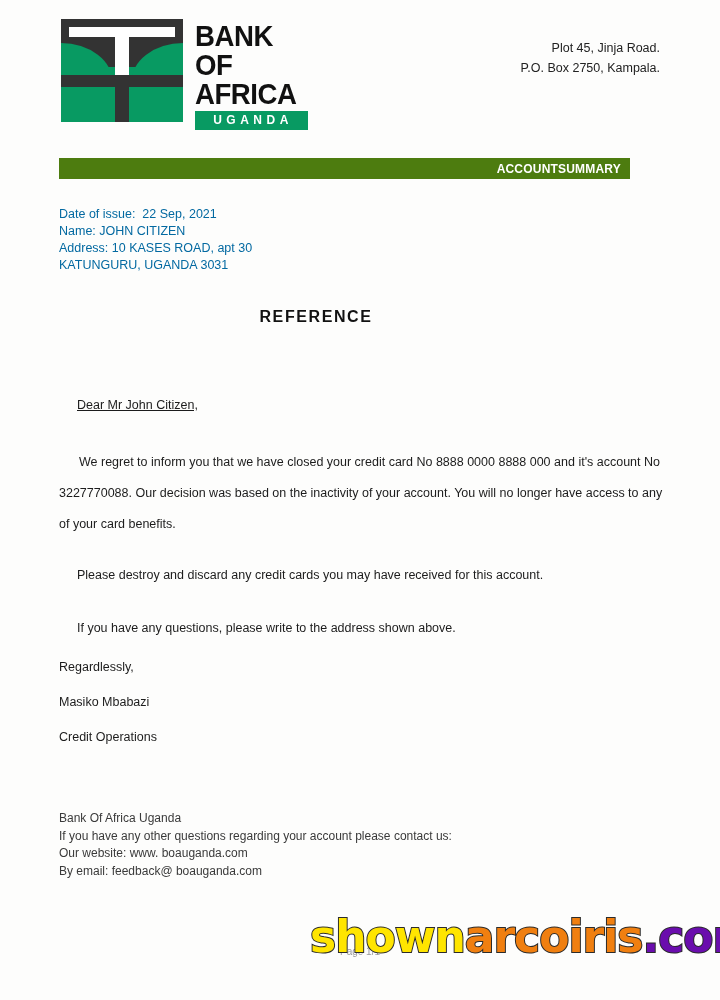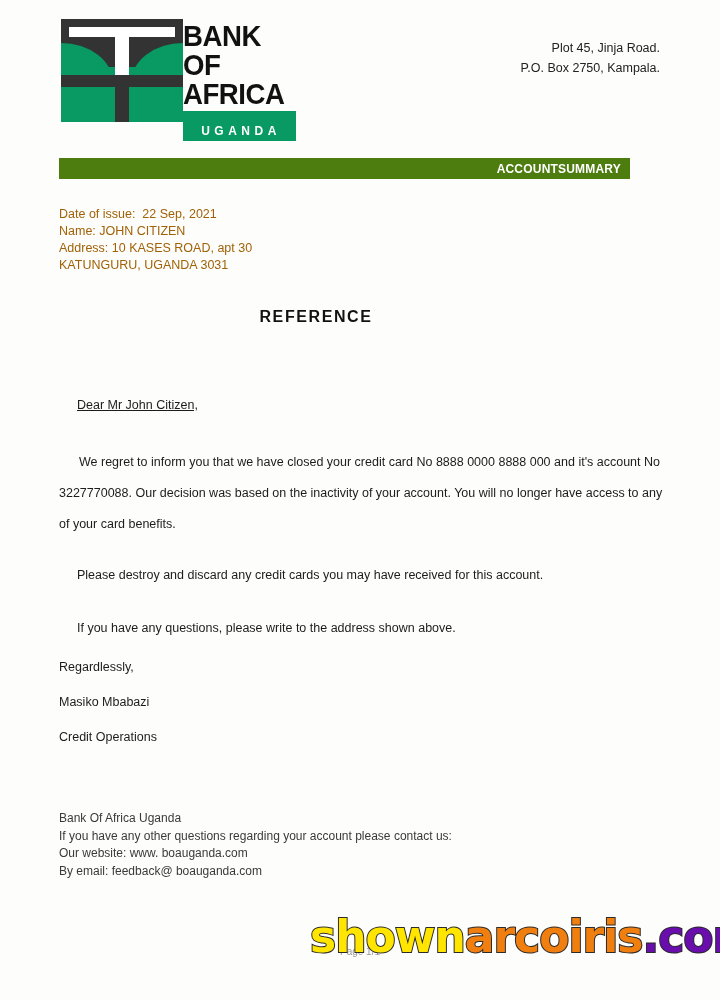--- a/index.html
+++ b/index.html
@@ -99,20 +99,21 @@
     background: #ffffff;
   }
   .logo-mark .top-notch {
     position: absolute;
     left: 8px; top: 0px;
     width: 106px; height: 8px;
     background: #333333;
   }
 
   .logo-words {
+    margin-left: 12px;
     padding-top: 2px;
   }
   .logo-words .w {
     font-family: "Liberation Sans", sans-serif;
     font-weight: 700;
     font-size: 30px;
     line-height: 29px;
     letter-spacing: -0.5px;
     color: #111111;
     display: block;
@@ -120,21 +121,21 @@
     transform-origin: left center;
   }
   .uganda-badge {
     margin-top: 3px;
     background: #089a62;
     color: #ffffff;
     font-size: 12px;
     font-weight: 700;
     letter-spacing: 4.5px;
     text-align: center;
-    padding: 13px 6px 3px 9px;
+    padding: 2px 6px 3px 9px;
     width: 98px;
     box-sizing: content-box;
   }
 
   .bank-address {
     position: absolute;
     right: 60px;
     top: 38px;
     text-align: right;
     font-size: 12.5px;
@@ -163,21 +164,21 @@
     white-space: pre;
   }
 
   
   .customer {
     position: absolute;
     left: 59px;
     top: 206px;
     font-size: 12.5px;
     line-height: 17px;
-    color: #a16207;
+    color: #0369a1;
   }
   .customer div { white-space: pre; }
 
   
   .reference {
     position: absolute;
     left: 0;
     top: 308px;
     width: 632px;
     text-align: center;

